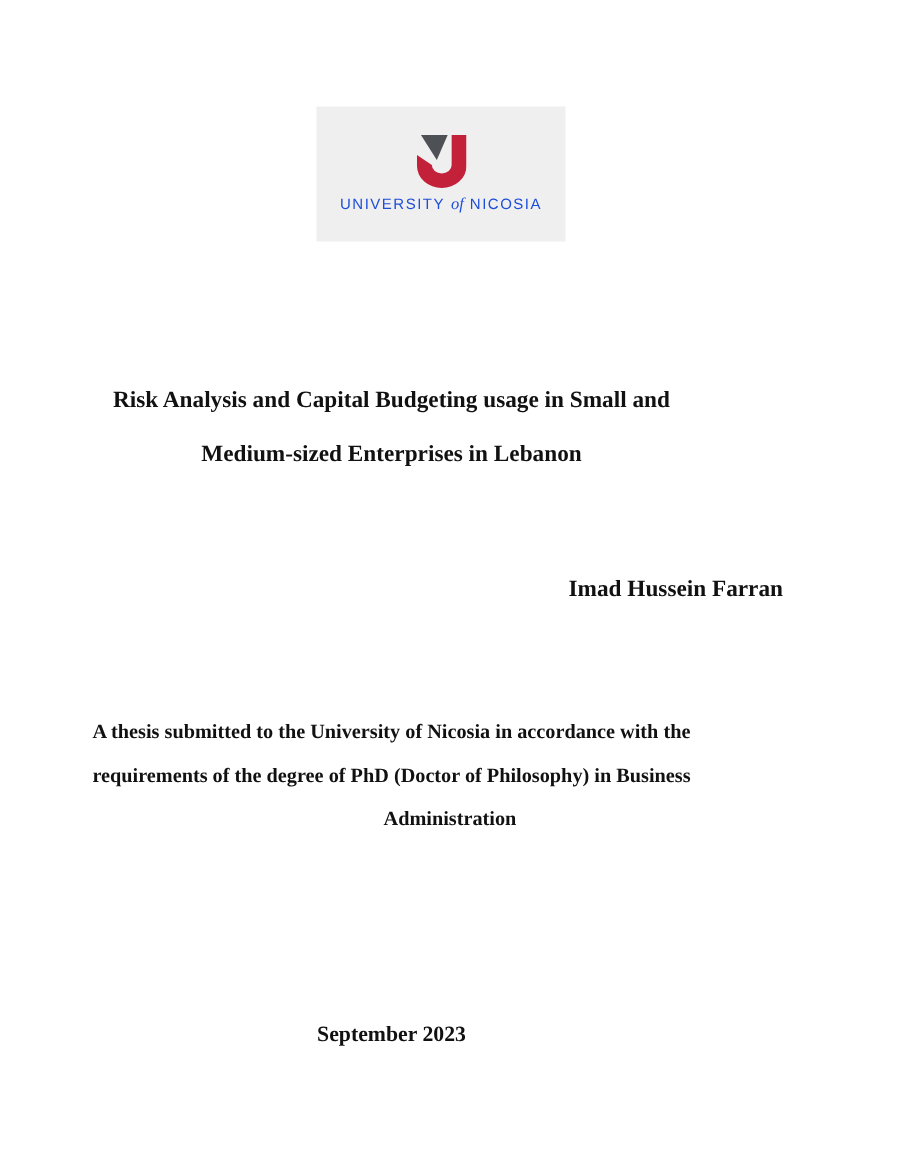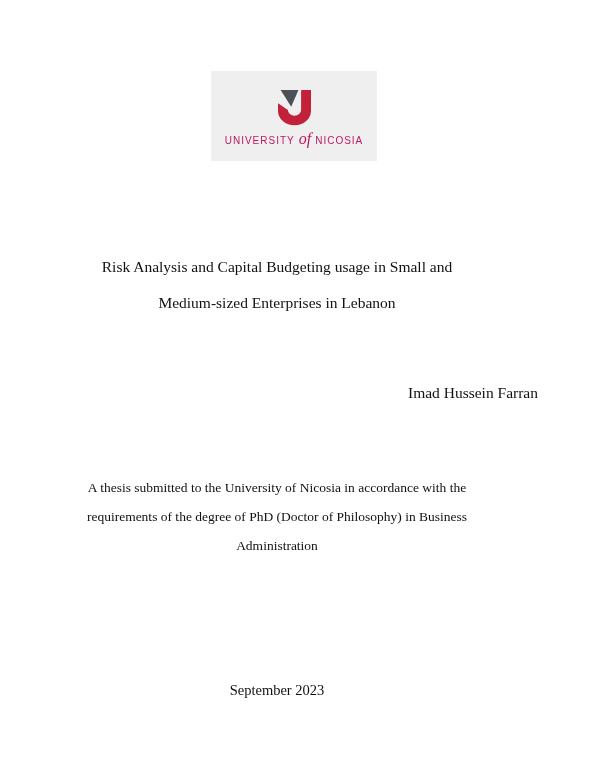--- a/index.html
+++ b/index.html
@@ -33,53 +33,53 @@
   .logo-mark {
     width: 33px;
     height: 36px;
     display: block;
   }
   .wordmark {
     margin-top: 4px;
     display: flex;
     align-items: baseline;
     gap: 4px;
-    color: #be185d;
+    color: #1d4ed8;
     white-space: nowrap;
   }
   .wordmark .caps {
     font-family: "Liberation Sans", "DejaVu Sans", sans-serif;
     font-size: 10px;
     letter-spacing: 1px;
     font-weight: normal;
   }
   .wordmark .of {
     font-family: "Liberation Serif", "DejaVu Serif", serif;
     font-style: italic;
-    font-size: 16px;
+    font-size: 11px;
   }
   
   .line {
     position: absolute;
-    left: 16px;
+    left: 0;
     width: 522px;
     text-align: center;
-    font-weight: normal;
+    font-weight: bold;
     white-space: nowrap;
   }
   .title-size  { font-size: 15.5px; line-height: 19px; }
   .body-size   { font-size: 13.5px; line-height: 17px; }
   .date-size   { font-size: 14.5px; line-height: 18px; margin-top: 20px; }
 
   .title-1  { top: 257px; }
   .title-2  { top: 293px; }
   .author   { top: 383px; text-align: right; }
   .thesis-1 { top: 479px; }
   .thesis-2 { top: 508px; }
-  .thesis-3 { top: 537px; }
+  .thesis-3 { top: 537px; padding-left: 39px; }
   .school   { top: 598px; }
   .date     { top: 661px; }
 </style>
 </head>
 <body>
 
 <div class="page">
 
   <div class="logo-box">
     <svg class="logo-mark" viewBox="0 0 100 108" preserveAspectRatio="none" aria-hidden="true">

